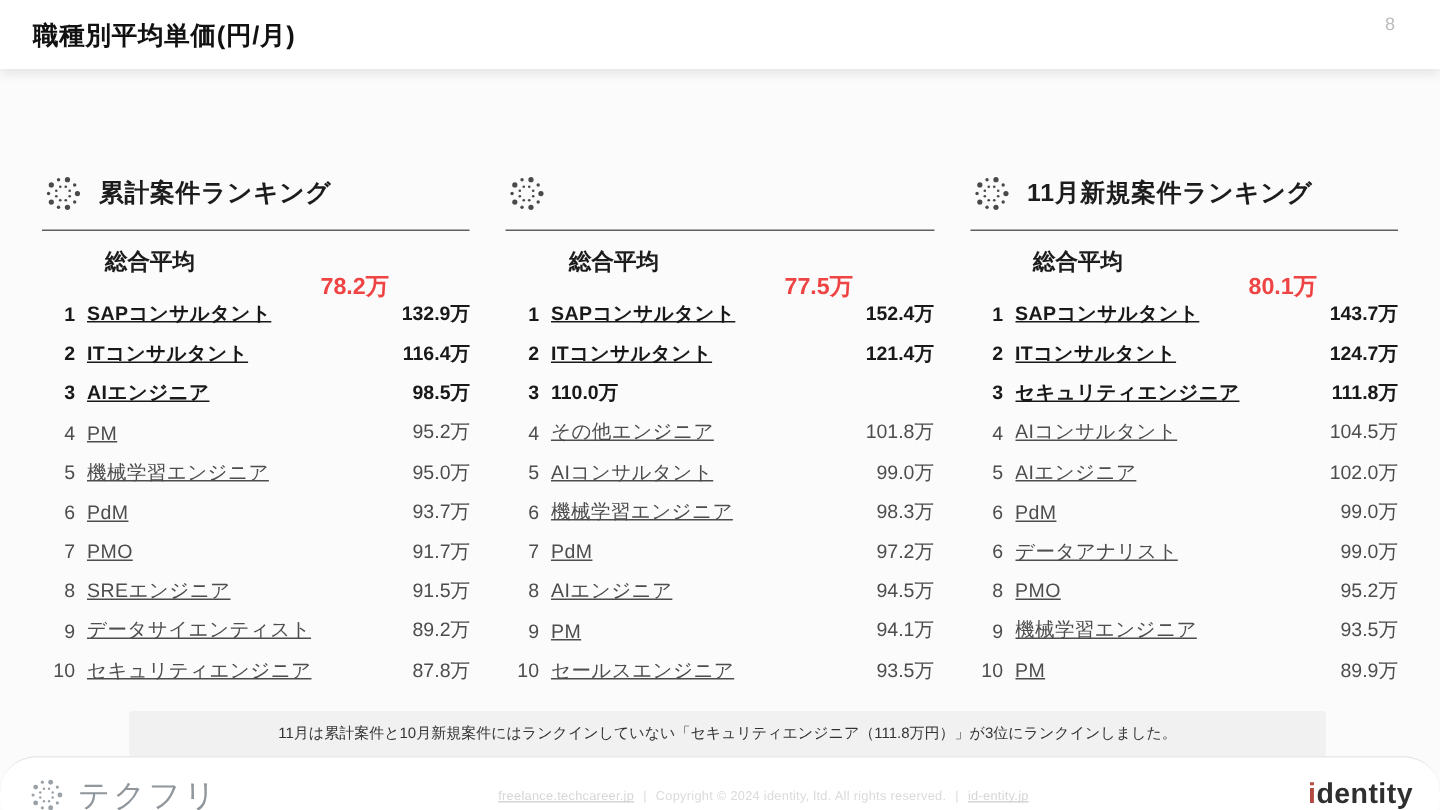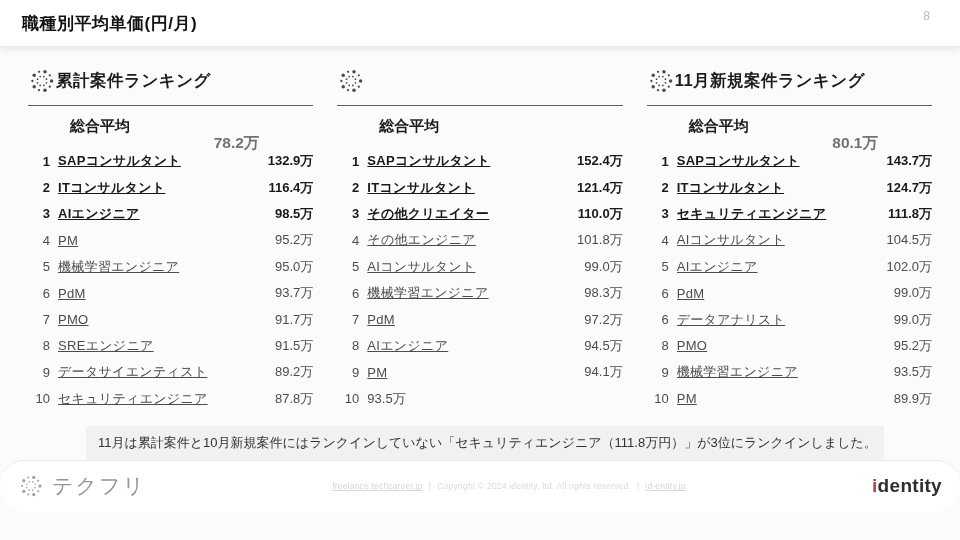--- a/index.html
+++ b/index.html
@@ -18,42 +18,42 @@
     box-shadow: 0 3px 7px rgba(0,0,0,0.09);
     position: relative; z-index: 2;
   }
   .hdr h1 { font-size: 17px; font-weight: bold; color: #111; letter-spacing: 0.5px; }
   .pageno { position: absolute; right: 30px; top: 9px; font-size: 12px; color: #bcbcbc; font-weight: normal; }
 
   
   .main { flex: 1 1 auto; padding: 18px 28px 0 28px; }
   .cols { display: flex; gap: 24px; }
   .col { flex: 1 1 0; min-width: 0; }
-  .col-head { display: flex; align-items: center; height: 34px; }
+  .col-head { display: flex; align-items: center; gap: 10px; height: 34px; margin-top: 48px; }
   .col-head h2 { font-size: 16.5px; font-weight: bold; color: #1c1c1c; letter-spacing: 0.5px; white-space: nowrap; }
   .logo-mark { width: 28px; height: 28px; flex: 0 0 auto; display: inline-flex; }
   .rule { border-bottom: 1px solid #5f5f5f; margin-top: 7px; }
 
   .avg-row { display: flex; align-items: center; height: 40px; padding-left: 42px; justify-content: space-between; }
   .avg-label { font-size: 15px; font-weight: bold; color: #1c1c1c; }
-  .avg-value { margin-left: auto; padding-right: 54px; font-size: 15.5px; font-weight: bold; color: #737373; margin-top: 34px; }
+  .avg-value { margin-left: auto; padding-right: 54px; font-size: 15.5px; font-weight: bold; color: #ef4444; margin-top: 34px; }
 
   ul.rows { list-style: none; margin-top: 2px; }
   .row { display: flex; align-items: center; height: 26.4px; font-size: 13px; color: #4d4d4d; }
   .row .rk { width: 22px; text-align: right; margin-right: 8px; flex: 0 0 auto; }
   .row .nm { flex: 1 1 auto; white-space: nowrap; overflow: hidden; letter-spacing: 0.3px; text-decoration: underline; }
   .row .vl { flex: 0 0 auto; text-align: center; }
   .row.top { font-weight: bold; color: #191919; }
 
   .note {
     margin: 14px 48px 0 58px;
     background: #f1f1f1;
     border-radius: 2px;
     padding: 8px 12px;
-    font-size: 13px;
+    font-size: 10px;
     color: #333;
     text-align: center;
     white-space: nowrap;
   }
 
   
   .ftr {
     flex: 0 0 auto; height: 52px; background: #ffffff;
     border-top: 1px solid #e9e9e9;
     display: flex; align-items: center; padding: 0 18px;
@@ -188,35 +188,35 @@
                 <circle cx="10.9" cy="13.9" r="1"></circle>
                 <circle cx="13.9" cy="10.9" r="1"></circle>
                 <circle cx="18.1" cy="10.9" r="1"></circle>
                 <circle cx="21.1" cy="13.9" r="1"></circle>
               </svg>
           </span>
         </div>
         <div class="rule"></div>
         <div class="avg-row">
           <span class="avg-label">総合平均</span>
+          <span class="avg-value">77.5万</span>
         </div>
         <ul class="rows">
           <li class="row top">
               <span class="rk">1</span>
               <span class="nm">SAPコンサルタント</span>
               <span class="vl">152.4万</span>
             </li>
           <li class="row top">
               <span class="rk">2</span>
               <span class="nm">ITコンサルタント</span>
               <span class="vl">121.4万</span>
             </li>
           <li class="row top">
               <span class="rk">3</span>
-              <span class="nm">その他クリエイター</span>
               <span class="vl">110.0万</span>
             </li>
           <li class="row">
               <span class="rk">4</span>
               <span class="nm">その他エンジニア</span>
               <span class="vl">101.8万</span>
             </li>
           <li class="row">
               <span class="rk">5</span>
               <span class="nm">AIコンサルタント</span>
@@ -237,20 +237,21 @@
               <span class="nm">AIエンジニア</span>
               <span class="vl">94.5万</span>
             </li>
           <li class="row">
               <span class="rk">9</span>
               <span class="nm">PM</span>
               <span class="vl">94.1万</span>
             </li>
           <li class="row">
               <span class="rk">10</span>
+              <span class="nm">セールスエンジニア</span>
               <span class="vl">93.5万</span>
             </li>
         </ul>
       </section>
 
       <section class="col">
         <div class="col-head">
           <span class="logo-mark">
             <svg viewBox="0 0 32 32" width="28" height="28" fill="#4a4a4a">
                 <circle cx="27" cy="16" r="2"></circle>

